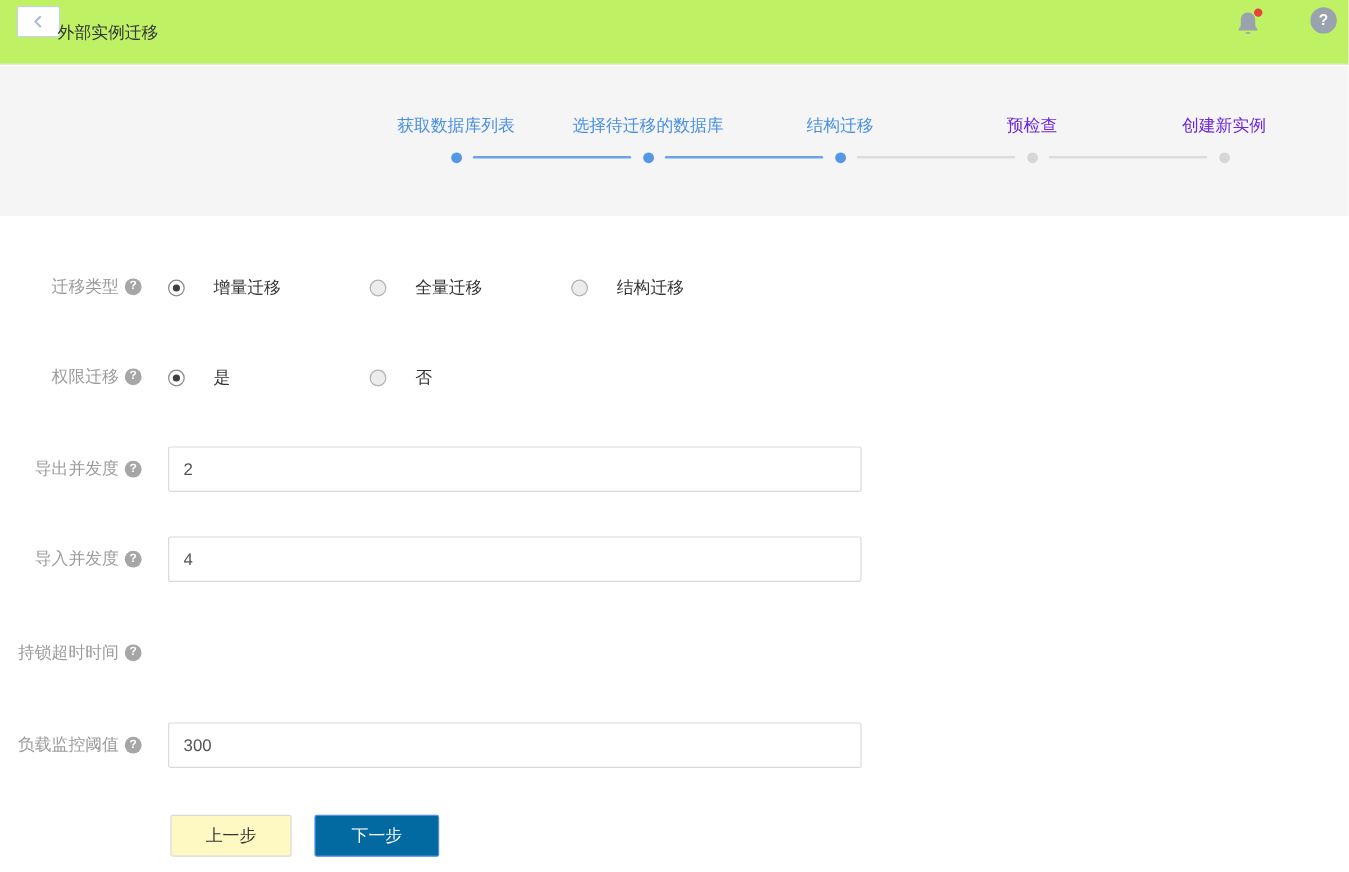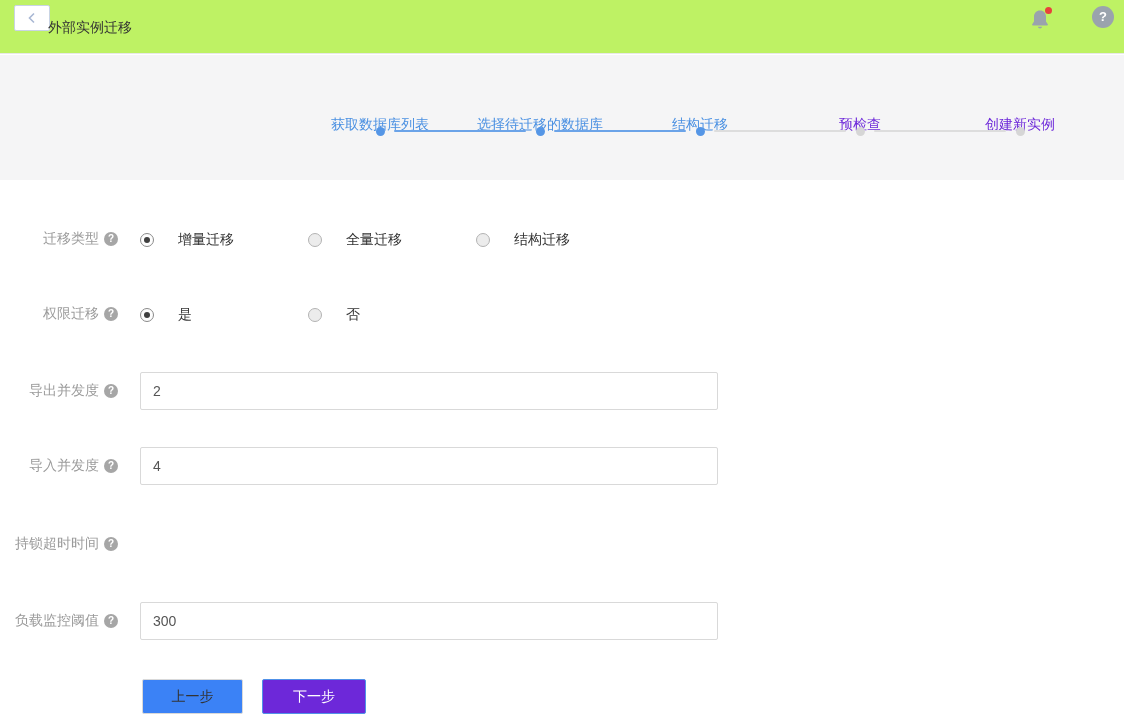--- a/index.html
+++ b/index.html
@@ -19,21 +19,21 @@
   .bell-wrap { position:absolute; left:1026px; top:6px; width:28px; height:28px; cursor:pointer; }
   .bell-wrap svg { display:block; }
   .bell-badge { position:absolute; right:2px; top:1px; width:7px; height:7px; border-radius:50%;
                 background:#e8413c; }
   .help-top { position:absolute; left:1092px; top:6px; width:22px; height:22px; border-radius:50%;
               background:#9aa3ad; color:#fff; font-size:13px; font-weight:bold; text-align:center;
               line-height:22px; cursor:pointer; }
 
   
   .band { position:absolute; left:0; top:55px; width:1124px; height:125px; background:#f5f5f6; }
-  .step-label { position:absolute; top:41px; width:160px; text-align:center; font-size:14px;margin-top:20px; }
+  .step-label { position:absolute; top:41px; width:160px; text-align:center; font-size:14px; }
   .step-label.active { color:#4a90e2; }
   .step-label.pending { color:#6d28d9; }
   .step-dot { position:absolute; top:72px; width:9px; height:9px; border-radius:50%; }
   .step-dot.active { background:#5596e6; }
   .step-dot.pending { background:#d6d6d6; }
   .step-line { position:absolute; top:75px; height:2px; border-radius:1px; }
   .step-line.active { background:#6ba3e8; }
   .step-line.pending { background:#dddddd; }
 
   
@@ -51,22 +51,22 @@
   .radio.checked::after { content:''; position:absolute; left:3px; top:3px; width:6px; height:6px;
                           border-radius:50%; background:#3f3f3f; }
   .radio-text { font-size:14px; color:#333; }
 
   .text-input { position:absolute; left:140px; width:578px; height:38px; border:1px solid #d9d9d9;
                 border-radius:2px; background:#fff; font-size:14px; color:#555; padding:0 12px;
                 font-family:"Liberation Sans","DejaVu Sans",sans-serif; outline:none; }
 
   .btn { position:absolute; top:679px; height:35px; font-size:14px; border-radius:2px;
          cursor:pointer; font-family:"Liberation Sans","DejaVu Sans",sans-serif; }
-  .btn-prev { left:142px; width:101px; background:#3b82f6; border:1px solid #d9d9d9; color:#333; }
-  .btn-next { left:262px; width:104px; background:#6d28d9; border:1px solid #5091e8; color:#fff; }
+  .btn-prev { left:142px; width:101px; background:#fef9c3; border:1px solid #d9d9d9; color:#333; }
+  .btn-next { left:262px; width:104px; background:#0369a1; border:1px solid #5091e8; color:#fff; }
 </style>
 </head>
 <body>
 
 <div id="app">
 
   <div class="header">
     <div class="back-btn">
       <span>
         <svg width="12" height="12" viewBox="0 0 12 12">

